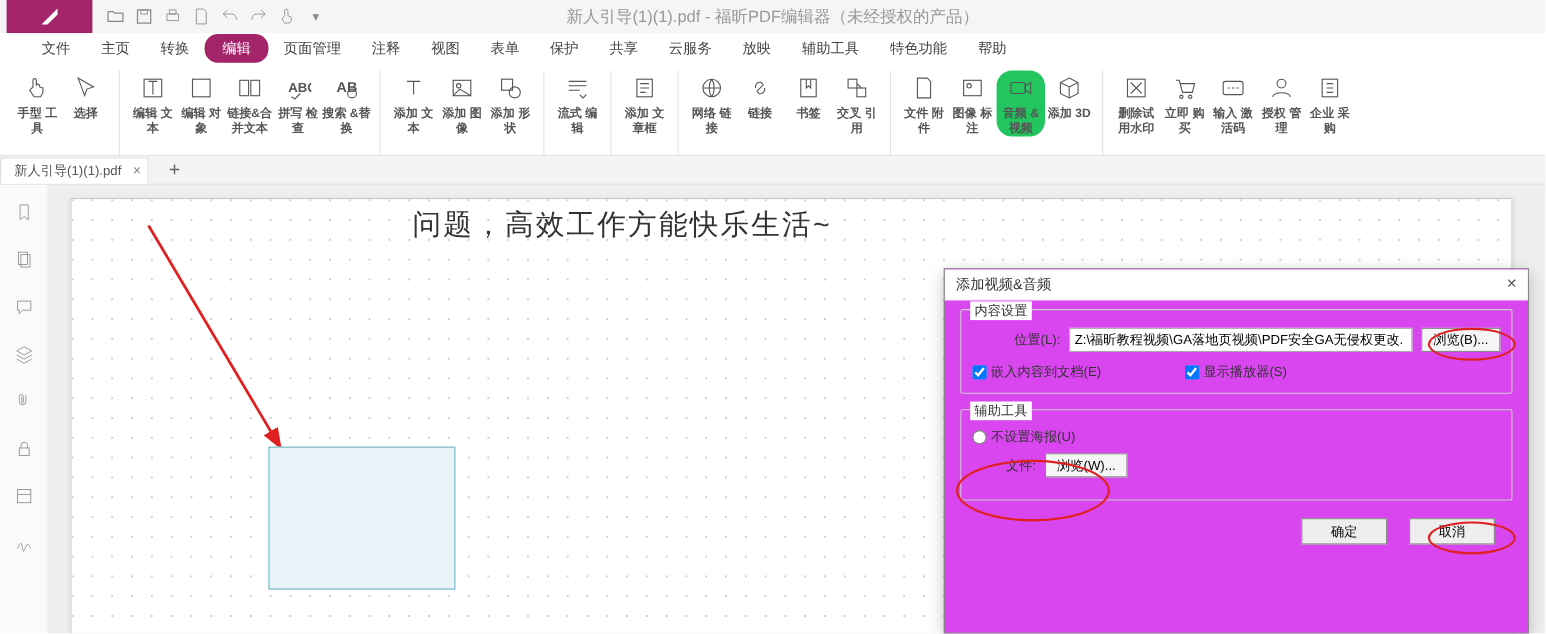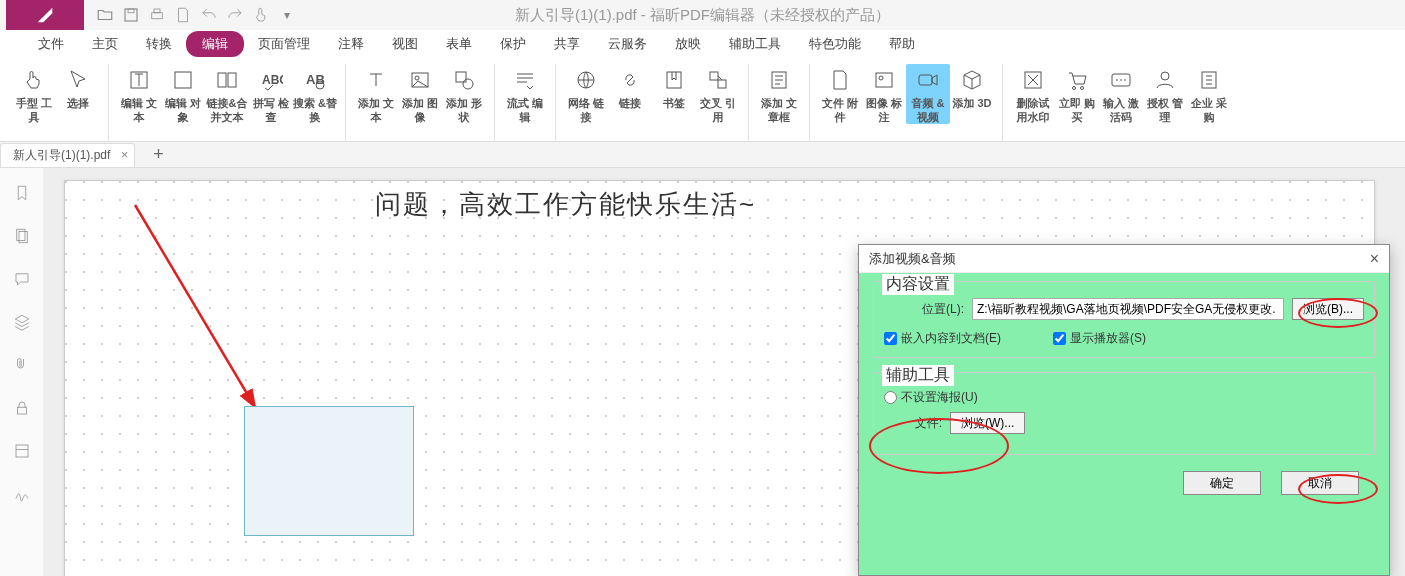--- a/index.html
+++ b/index.html
@@ -17,52 +17,52 @@
   .menubar { height:28px; display:flex; align-items:center; padding:0 32px 0 24px; gap:0; background:#fff;}
   .menuitem { padding:4px 14px; font-size:13px; color:#444; border-radius:3px; }
   .menuitem.active { background:#a4246a; color:#fff; border-radius:12px; padding:4px 16px;}
   
   
   .ribbon { height:84px; border-bottom:1px solid #ddd; display:flex; align-items:flex-start; padding:6px 4px 0; background:#fff; gap:0;}
   .rgroup { display:flex; align-items:flex-start; padding:0 8px; height:78px; border-right:1px solid #e3e3e3;}
   .rbtn { display:flex; flex-direction:column; align-items:center; justify-content:flex-start; width:44px; padding-top:2px; gap:2px; text-align:center; color:#555; font-size:11px; line-height:14px;font-weight:bold;}
   .rbtn .ico { height:28px; display:flex; align-items:center; justify-content:center;}
   .rbtn .ico svg { stroke:#555; fill:none;}
-  .rbtn.hl { background:#7dd3fc; border-radius:2px;justify-content:center;}
+  .rbtn.hl { background:#22c55e; border-radius:14px;justify-content:center;}
 
   
   .tabrow { height:26px; background:#f4f4f4; display:flex; align-items:flex-end; border-bottom:1px solid #ddd;}
   .tab { background:#fff; border:1px solid #ddd; border-bottom:none; padding:3px 24px 3px 12px; font-size:12px; color:#555; position:relative; border-radius:3px 3px 0 0;}
   .tab .x { position:absolute; right:6px; top:3px; color:#888; font-size:13px;}
   .tab-add { margin-left:18px; font-size:18px; color:#666; padding-bottom:2px;}
 
   
   .workspace { position:absolute; top:168px; left:0; right:0; bottom:0; display:flex;}
   .sidebar { width:44px; background:#fafafa; border-right:1px solid #eee; display:flex; flex-direction:column; align-items:center; padding-top:16px; gap:22px;}
   .sidebar .sic svg { stroke:#888; fill:none;}
   .canvas { flex:1; background:#eee; position:relative; overflow:hidden;}
   .page { position:absolute; left:20px; top:12px; right:30px; height:560px; background:#fff; border:1px solid #ccc; box-shadow:0 1px 4px rgba(0,0,0,.1); overflow:hidden;}
   .page .dots { position:absolute; inset:0; background-image:radial-gradient(circle,#d0d0d0 0.8px, transparent 0.8px); background-size:18px 18px; background-position:10px 10px;}
   .headline { position:absolute; top:6px; left:310px; font-size:26px; color:#333; letter-spacing:2px;}
   .sel-rect { position:absolute; left:179px; top:225px; width:170px; height:130px; background:#eaf4f8; border:1px solid #6fb6c9;}
   .arrow-svg { position:absolute; left:64px; top:18px; }
 
   
-  .dialog { position:absolute; left:858px; top:244px; width:532px; height:332px; background:#86efac; border:1px solid #888; box-shadow:0 4px 14px rgba(0,0,0,.25); font-size:12px;}
+  .dialog { position:absolute; left:858px; top:244px; width:532px; height:332px; background:#d946ef; border:1px solid #888; box-shadow:0 4px 14px rgba(0,0,0,.25); font-size:12px;}
   .dlg-title { height:28px; display:flex; align-items:center; padding:0 10px; font-size:13px; background:#fff; border-bottom:1px solid #eee;}
   .dlg-title .close { margin-left:auto; font-size:16px; color:#555;}
   .dlg-body { padding:8px 14px 6px;}
   .group { border:1px solid #ccc; border-radius:2px; padding:16px 10px 10px; position:relative; margin-bottom:14px;}
-  .group .legend { position:absolute; top:-8px; left:8px; background:#fff; padding:0 4px; font-size:16px; color:#333;}
+  .group .legend { position:absolute; top:-8px; left:8px; background:#fff; padding:0 4px; font-size:12px; color:#333;}
   .row { display:flex; align-items:center; gap:8px; margin-bottom:10px; white-space:nowrap;}
   .row label { width:80px; text-align:right; color:#333;}
   .txt { flex:1; height:22px; border:1px solid #aaa; padding:0 4px; font-size:12px; background:#fff;}
   .sel { flex:1; height:22px; border:1px solid #aaa; background:#fff; font-size:12px;}
   .btn { height:22px; padding:0 10px; border:1px solid #888; background:#f5f5f5; font-size:12px;}
-  .chk-row { display:flex; gap:52px; margin-top:4px;}
+  .chk-row { display:flex; gap:76px; margin-top:4px;}
   .chk { display:flex; align-items:center; gap:4px;}
   .radio { display:flex; align-items:center; gap:4px; margin-bottom:6px;}
   .dlg-footer { display:flex; justify-content:flex-end; gap:20px; padding:2px 16px 0 0;}
   .fbtn { width:78px; height:24px; border:1px solid #888; background:#eee; font-size:12px;}
   
   
   .anno { position:absolute; border:2px solid #e02020; border-radius:50%; pointer-events:none;}
 </style>
 </head>
 <body>
@@ -244,20 +244,32 @@
           </svg>
         </span>
         <span>流式
 编辑</span>
       </div>
   </div>
   <div class="rgroup">
     <div class="rbtn">
         <span class="ico">
           <svg width="24" height="24" viewBox="0 0 24 24">
+            <rect x="5" y="4" width="14" height="16"></rect>
+            <path d="M8 8h8M8 12h8M8 16h5"></path>
+          </svg>
+        </span>
+        <span>添加
+文章框</span>
+      </div>
+  </div>
+  <div class="rgroup">
+    <div class="rbtn">
+        <span class="ico">
+          <svg width="24" height="24" viewBox="0 0 24 24">
             <circle cx="12" cy="12" r="8"></circle>
             <path d="M4 12h16M12 4c3 4 3 12 0 16M12 4c-3 4-3 12 0 16"></path>
           </svg>
         </span>
         <span>网络
 链接</span>
       </div>
     <div class="rbtn">
         <span class="ico">
           <svg width="24" height="24" viewBox="0 0 24 24">
@@ -278,32 +290,20 @@
     <div class="rbtn">
         <span class="ico">
           <svg width="24" height="24" viewBox="0 0 24 24">
             <rect x="4" y="4" width="8" height="8"></rect>
             <rect x="12" y="12" width="8" height="8"></rect>
             <path d="m12 8 4 4"></path>
           </svg>
         </span>
         <span>交叉
 引用</span>
-      </div>
-  </div>
-  <div class="rgroup">
-    <div class="rbtn">
-        <span class="ico">
-          <svg width="24" height="24" viewBox="0 0 24 24">
-            <rect x="5" y="4" width="14" height="16"></rect>
-            <path d="M8 8h8M8 12h8M8 16h5"></path>
-          </svg>
-        </span>
-        <span>添加
-文章框</span>
       </div>
   </div>
   <div class="rgroup">
     <div class="rbtn">
         <span class="ico">
           <svg width="24" height="24" viewBox="0 0 24 24">
             <path d="M6 3h9l3 3v15H6z"></path>
           </svg>
         </span>
         <span>文件

